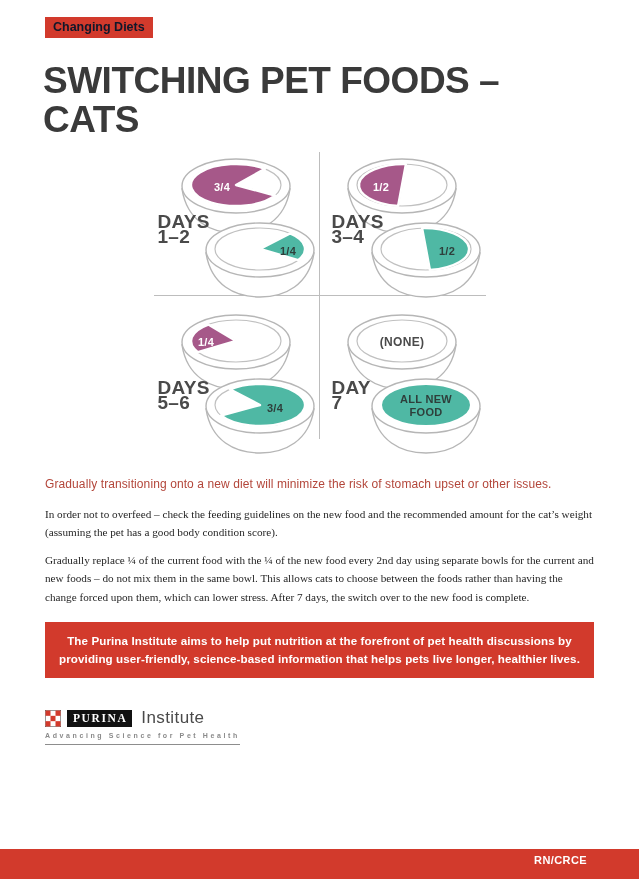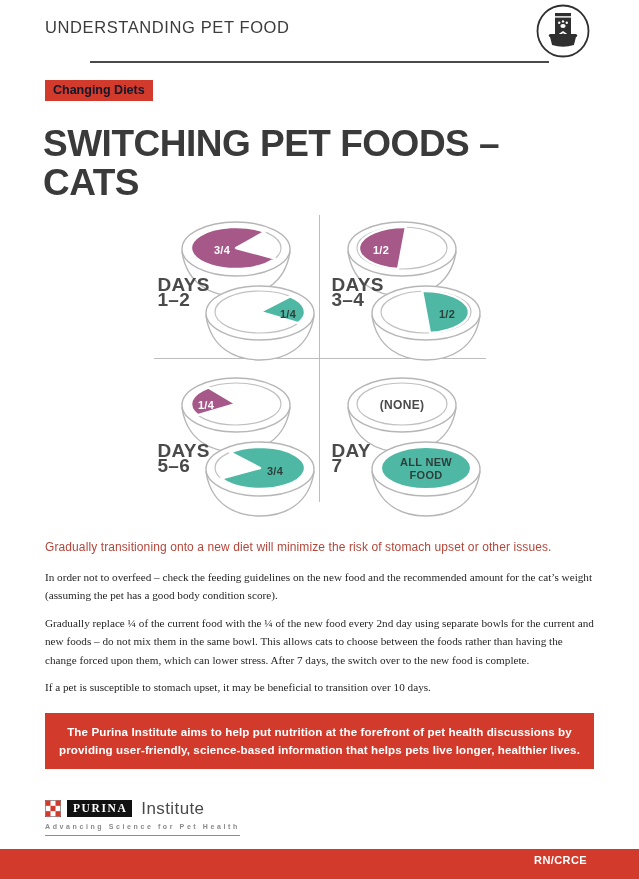--- a/index.html
+++ b/index.html
@@ -64,36 +64,20 @@
   .bottom-bar{position:absolute;left:0;bottom:0;width:100%;height:30px;background:var(--red);}
   .doc-code{position:absolute;right:52px;top:0;line-height:22px;color:#fff;
             font-size:11px;font-weight:700;letter-spacing:0.4px;}
 </style>
 </head>
 <body>
 
 <div class="page">
 
   
-  <div class="header">
-    <div class="header-title">UNDERSTANDING PET FOOD</div>
-    <svg class="header-icon" viewBox="0 0 54 54">
-      <circle cx="27" cy="27" r="25.5" fill="#fff" stroke="#2f2f2f" stroke-width="1.8"></circle>
-      <rect x="19" y="9" width="16" height="24" fill="#2f2f2f"></rect>
-      <rect x="19" y="12.2" width="16" height="1.4" fill="#fff"></rect>
-      <ellipse cx="27" cy="22" rx="2.6" ry="2.1" fill="#fff"></ellipse>
-      <circle cx="23.2" cy="18.8" r="1.2" fill="#fff"></circle>
-      <circle cx="27" cy="17.4" r="1.2" fill="#fff"></circle>
-      <circle cx="30.8" cy="18.8" r="1.2" fill="#fff"></circle>
-      <path d="M20 33 L27 28 L34 33" stroke="#fff" stroke-width="1.6" fill="none"></path>
-      <path d="M13.5 31 h27 l-2.6 10 q-10.9 3.4 -21.8 0 Z" fill="#2f2f2f"></path>
-      <rect x="12.8" y="30" width="28.4" height="3" rx="1.5" fill="#2f2f2f"></rect>
-    </svg>
-    <hr class="header-rule">
-  </div>
 
   
   <div class="badge">Changing Diets</div>
 
   
   <h1 class="page-title">SWITCHING PET FOODS – CATS</h1>
 
   
 
   
@@ -183,21 +167,20 @@
     </div>
   </div>
 
   
   <div class="lead">Gradually transitioning onto a new diet will minimize the risk of stomach upset or other issues.</div>
 
   
   <div class="body-copy">
     <p>In order not to overfeed – check the feeding guidelines on the new food and the recommended amount for the cat’s weight (assuming the pet has a good body condition score).</p>
     <p>Gradually replace ¼ of the current food with the ¼ of the new food every 2nd day using separate bowls for the current and new foods – do not mix them in the same bowl. This allows cats to choose between the foods rather than having the change forced upon them, which can lower stress. After 7 days, the switch over to the new food is complete.</p>
-    <p>If a pet is susceptible to stomach upset, it may be beneficial to transition over 10 days.</p>
   </div>
 
   
   <div class="callout">
     <div>The Purina Institute aims to help put nutrition at the forefront of pet health discussions by</div>
     <div>providing user-friendly, science-based information that helps pets live longer, healthier lives.</div>
   </div>
 
   
   <div class="footer">

